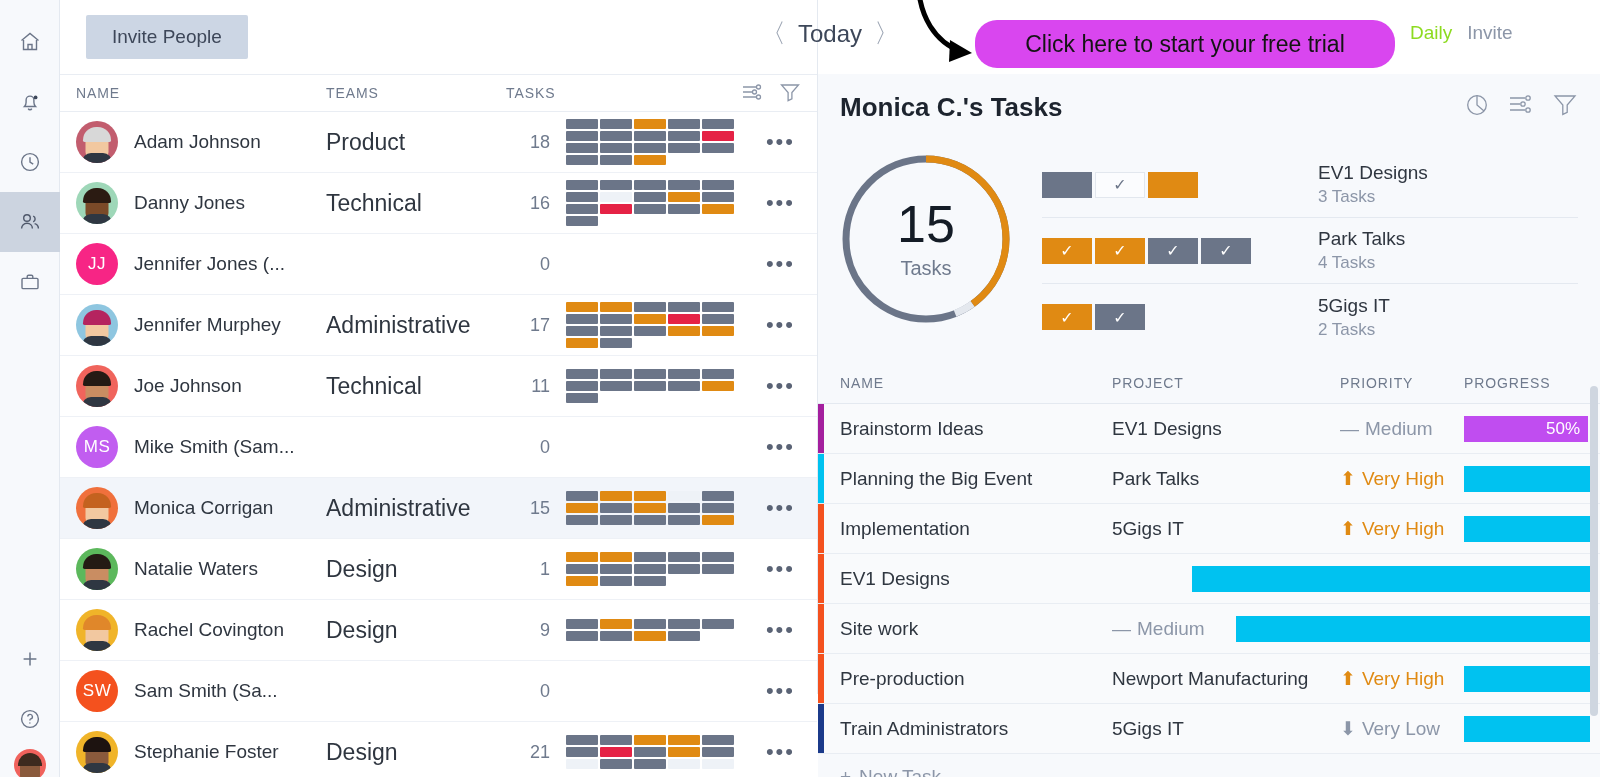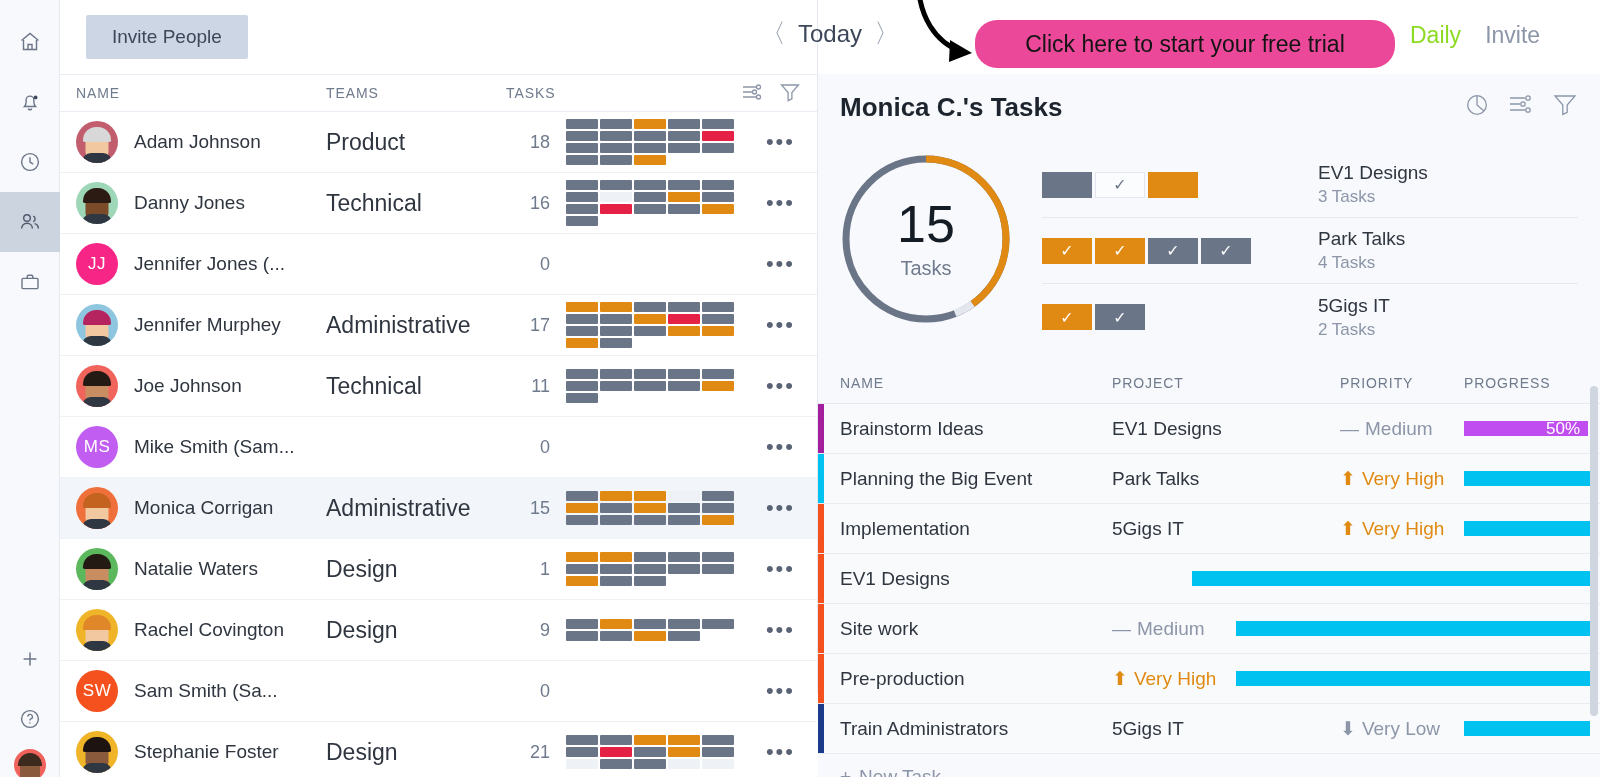--- a/index.html
+++ b/index.html
@@ -158,21 +158,21 @@
   }
   .t-bar { position: absolute; left: 0; top: 0; bottom: 0; width: 6px; }
   .t-name { width: 272px; font-size: 19px; color: #2f3640; }
   .t-proj { width: 228px; font-size: 19px; color: #2f3640; }
   .t-prio { width: 124px; font-size: 19px; display: flex; align-items: center; gap: 6px; }
   .t-prio.medium { color: #8c96a8; }
   .t-prio.vhigh  { color: #e08a13; }
   .t-prio.vlow   { color: #8c96a8; }
   .t-prog { flex: 1; padding-right: 10px; }
   .bar {
-    height: 15px; background: #00c2f0; position: relative; color: #fff;
+    height: 26px; background: #00c2f0; position: relative; color: #fff;
     font-size: 17px; display: flex; align-items: center; justify-content: flex-end;
     padding-right: 8px;
   }
   .newtask { height: 46px; display: flex; align-items: center; padding-left: 22px; color: #8c96a8; font-size: 19px; gap: 8px; }
 
   
   .vscroll {
     position: absolute; right: 2px; top: 386px; width: 8px; height: 330px;
     background: #cfd6e0; border-radius: 4px;
   }
@@ -183,27 +183,27 @@
     display: flex; align-items: center; pointer-events: none;
   }
   .today-nav {
     position: absolute; left: 700px; top: 16px;
     display: flex; align-items: center; gap: 12px;
     font-size: 24px; color: #3d4759; pointer-events: auto;
   }
   .chev { color: #9aa3b2; font-size: 26px; }
   .trial-banner {
     position: absolute; left: 915px; top: 20px; width: 420px; height: 48px;
-    background: #ec4899; color: #141414; font-size: 23px;
+    background: #d946ef; color: #141414; font-size: 23px;
     display: flex; align-items: center; justify-content: center;
     pointer-events: auto; cursor: pointer; border-radius: 22px;
   }
   .period-tabs {
-    position: absolute; left: 1350px; top: 22px; display: flex; gap: 24px;
-    font-size: 23px; pointer-events: auto;
+    position: absolute; left: 1350px; top: 22px; display: flex; gap: 15px;
+    font-size: 19px; pointer-events: auto;
   }
   .period-tabs .on  { color: #8ddb20; }
   .period-tabs .off { color: #8c96a8; }
   .arrow-svg { position: absolute; left: 840px; top: -10px; pointer-events: none; }
 </style>
 </head>
 <body>
 
 <div class="app">
 
@@ -690,20 +690,21 @@
             <span>—</span>
             <span>Medium</span>
           </div>
           <div class="t-prog">
             <div class="bar" style="background: rgb(0, 194, 240); width: 100%;"></div>
           </div>
         </div>
         <div class="t-row">
           <div class="t-bar" style="background: rgb(244, 81, 30);"></div>
           <div class="t-name">Pre-production</div>
+          <div class="t-proj">Newport Manufacturing</div>
           <div class="t-prio vhigh">
             <span>⬆</span>
             <span>Very High</span>
           </div>
           <div class="t-prog">
             <div class="bar" style="background: rgb(0, 194, 240); width: 100%;"></div>
           </div>
         </div>
         <div class="t-row">
           <div class="t-bar" style="background: rgb(27, 58, 138);"></div>

